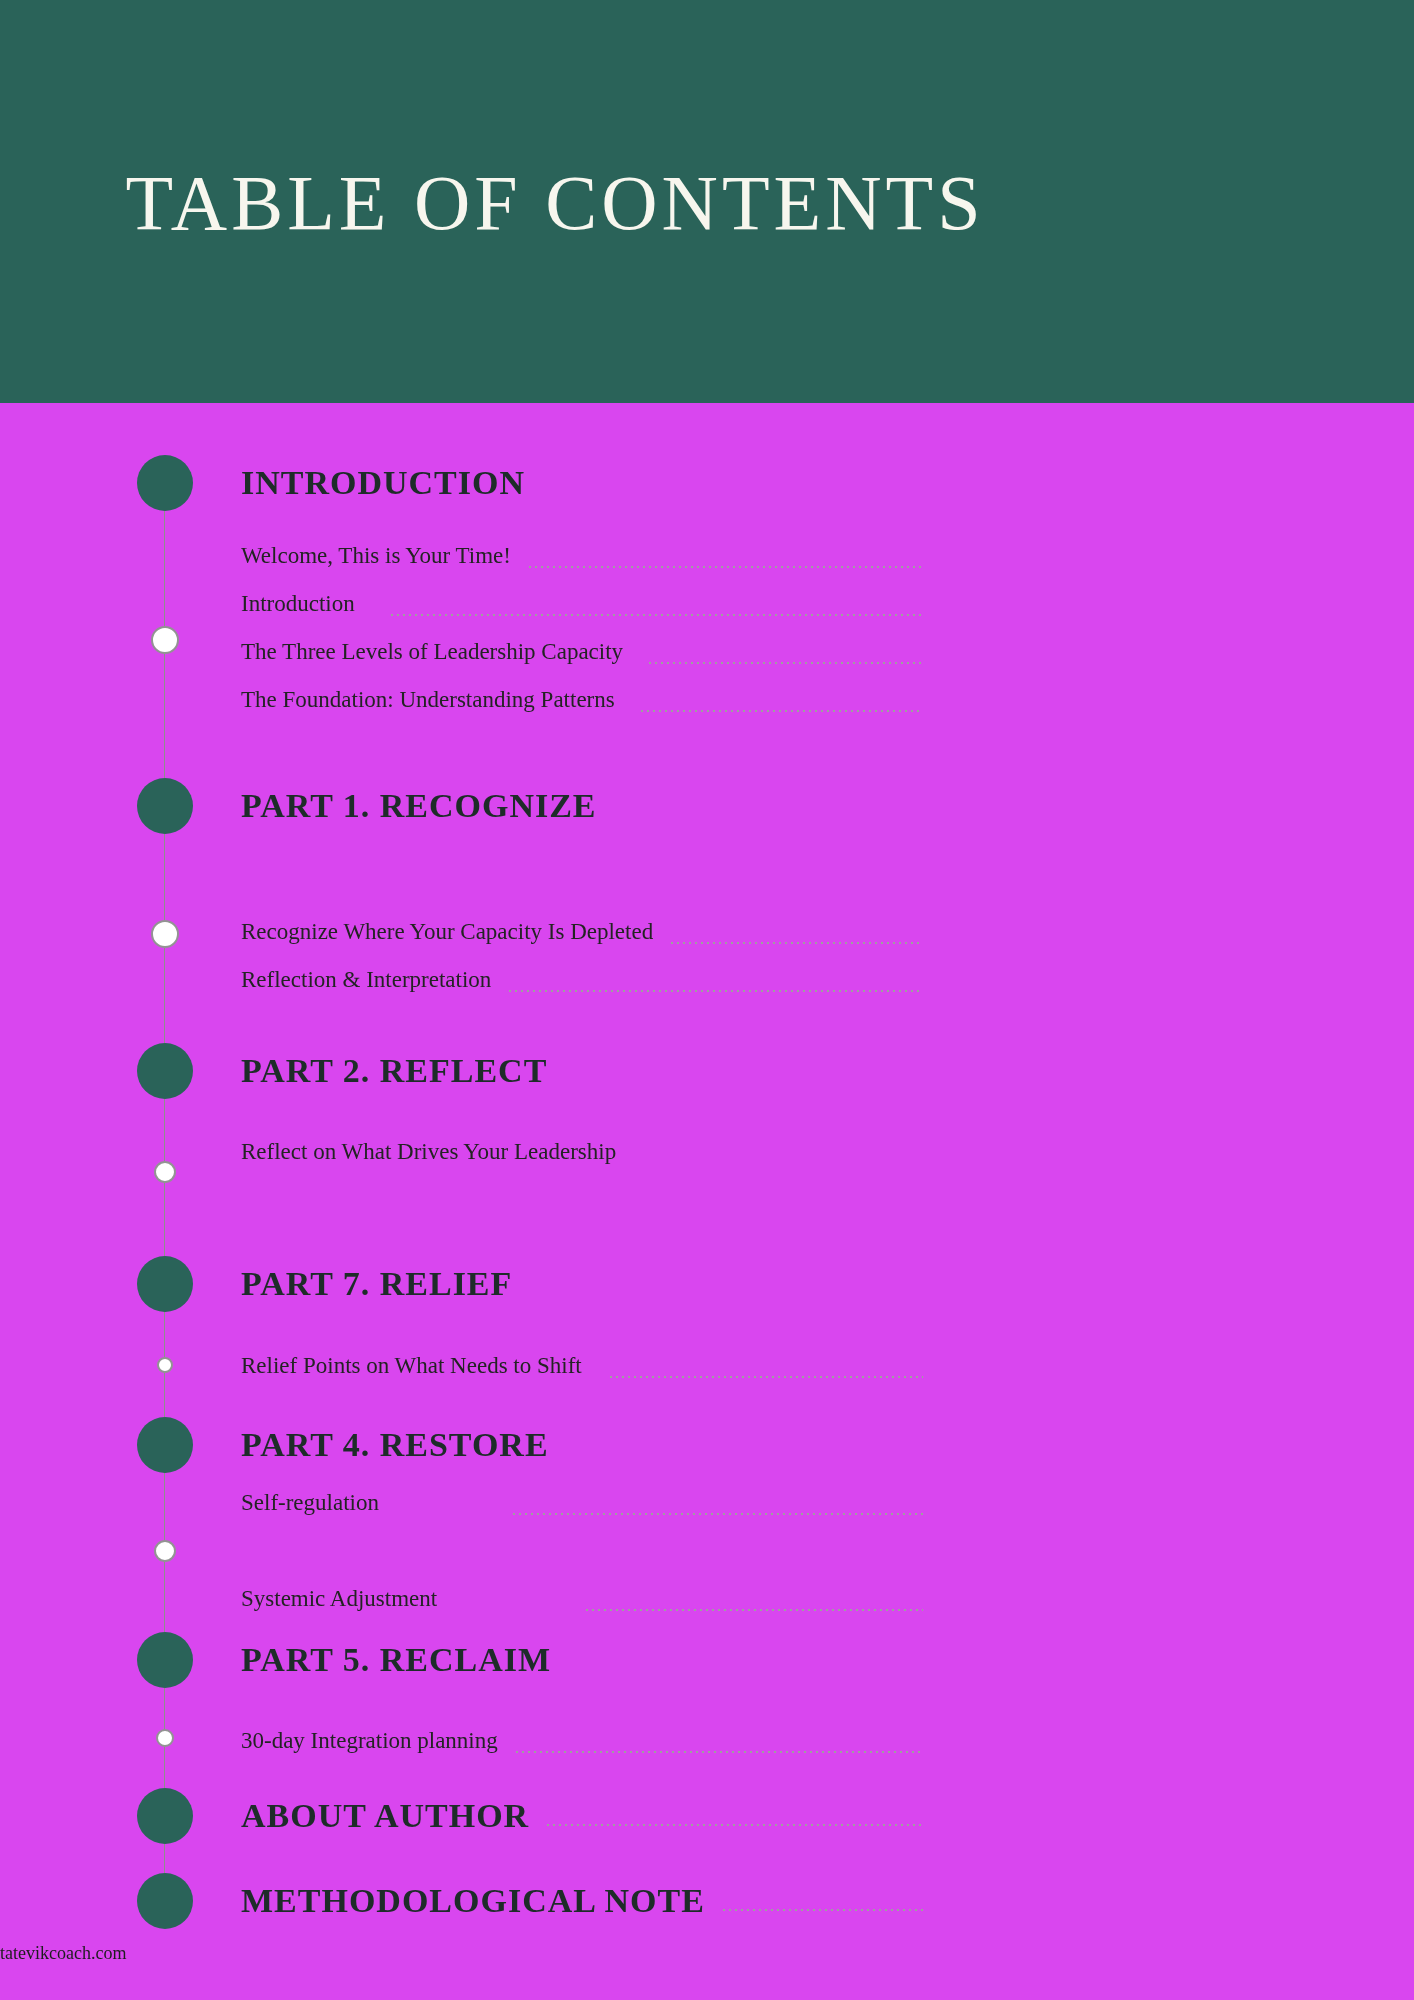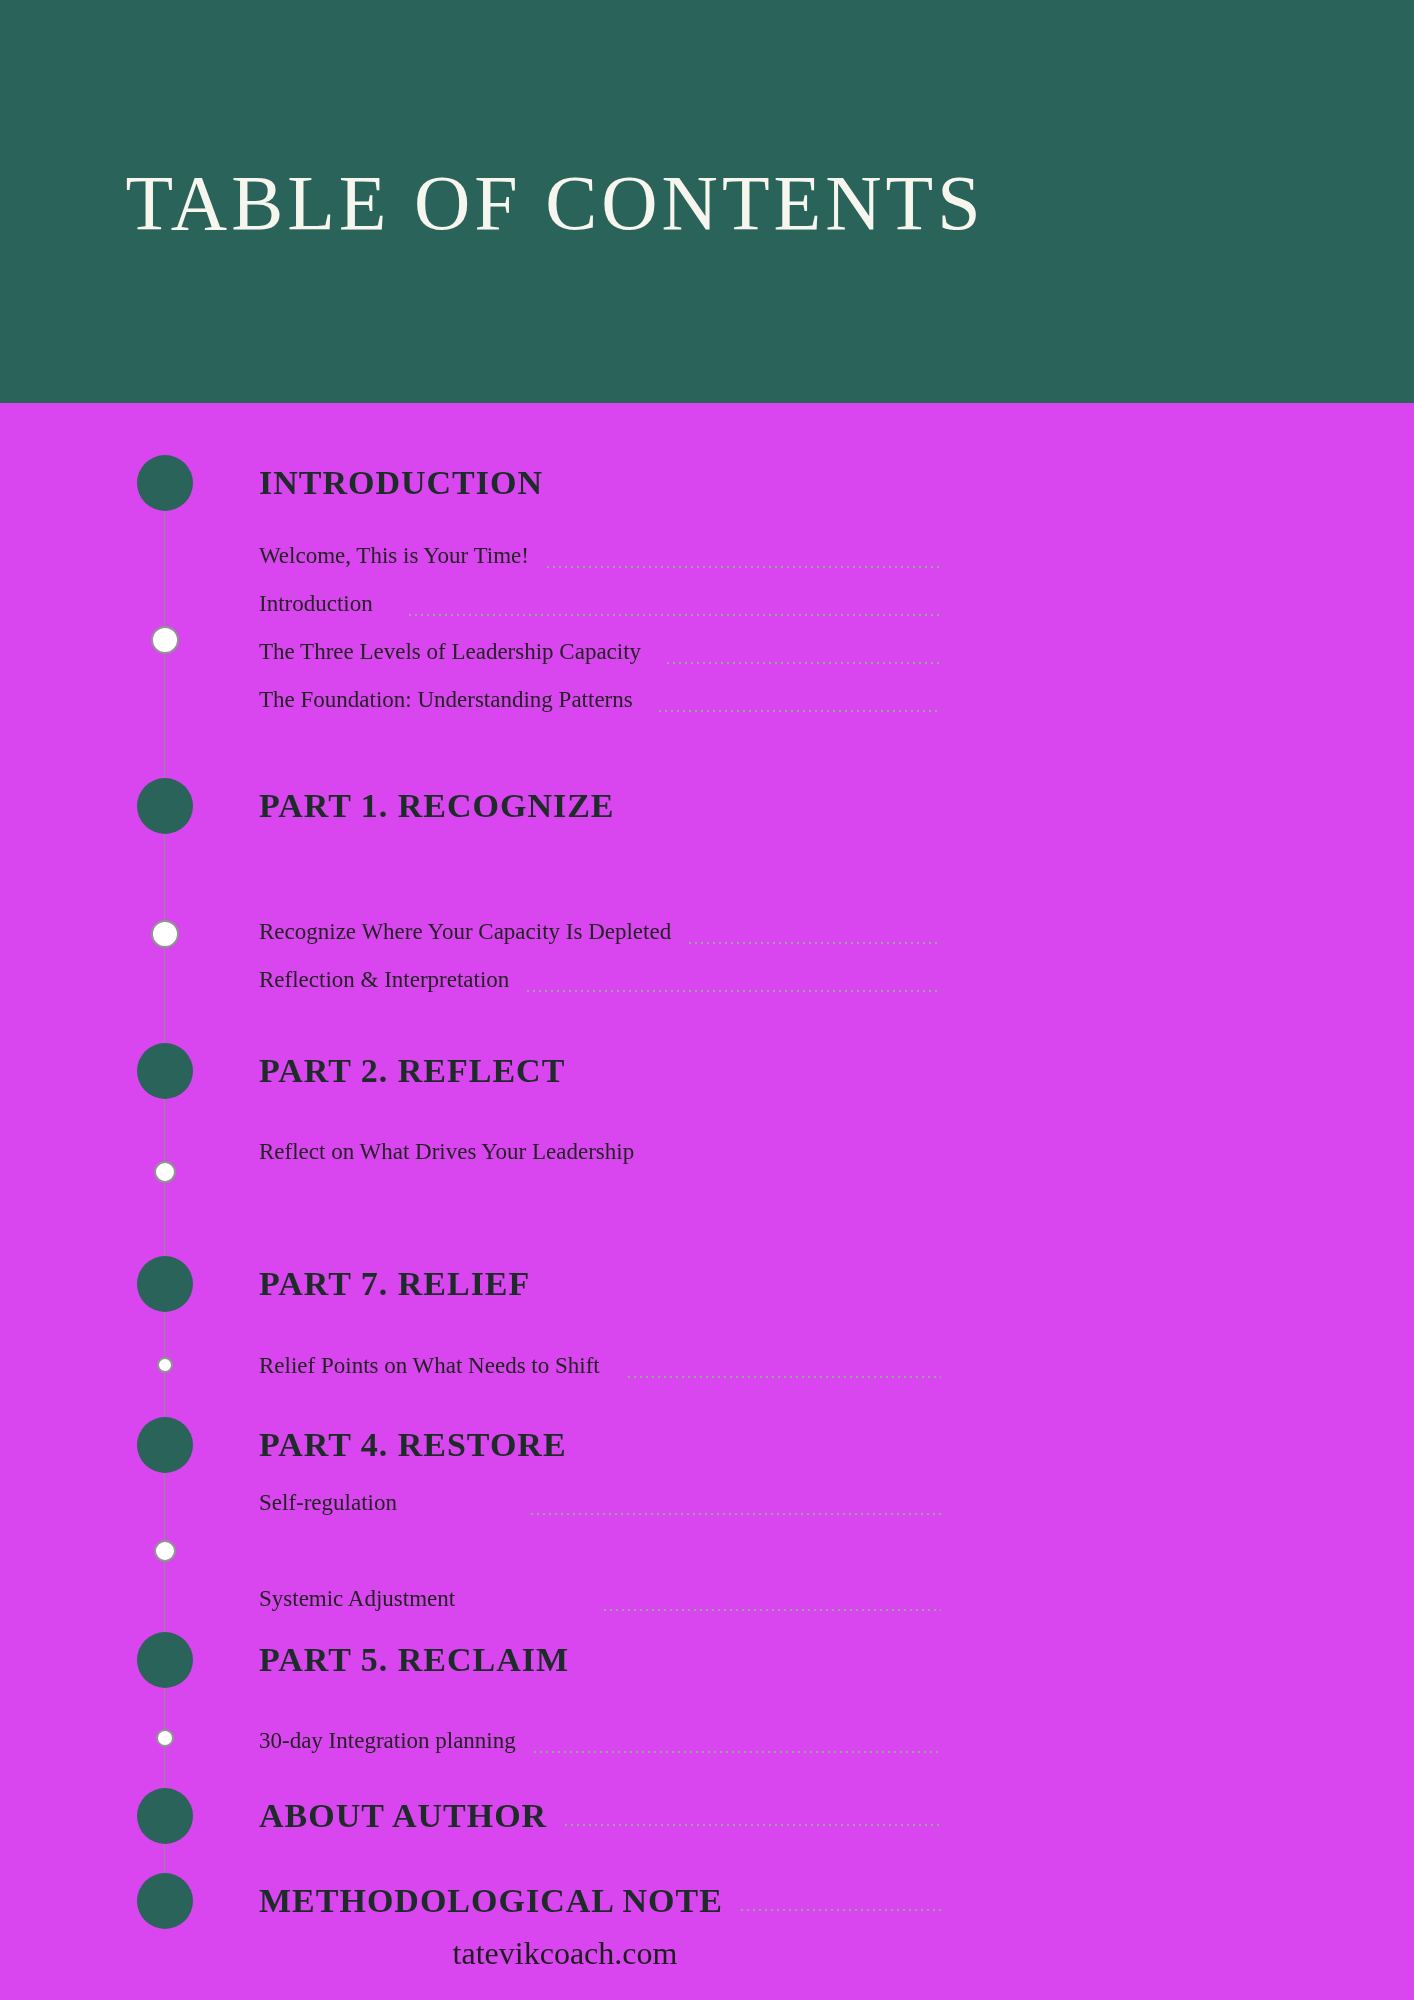--- a/index.html
+++ b/index.html
@@ -57,21 +57,21 @@
     position: absolute;
     border-radius: 50%;
     background: #ffffff;
     border: 2px solid #939393;
     box-sizing: border-box;
   }
 
   
   .sec {
     position: absolute;
-    left: 259px;
+    left: 241px;
     width: 682px;
   }
   .sec h2 {
     margin: 0;
     font-size: 34px;
     line-height: 44px;
     font-weight: 700;
     letter-spacing: 1px;
     color: #1e2c29;
     white-space: nowrap;
@@ -107,22 +107,22 @@
     margin-bottom: 12px;
     margin-left: 18px;
   }
 
   
   .footer {
     position: absolute;
     top: 1938px;
     left: 0;
     width: 1130px;
-    text-align: center;
-    font-size: 32px;
+    text-align: left;
+    font-size: 18px;
     line-height: 30px;
     color: #1d1d1d;
   }
 </style>
 </head>
 <body>
 
 <div class="page">
 
   <header class="band">

